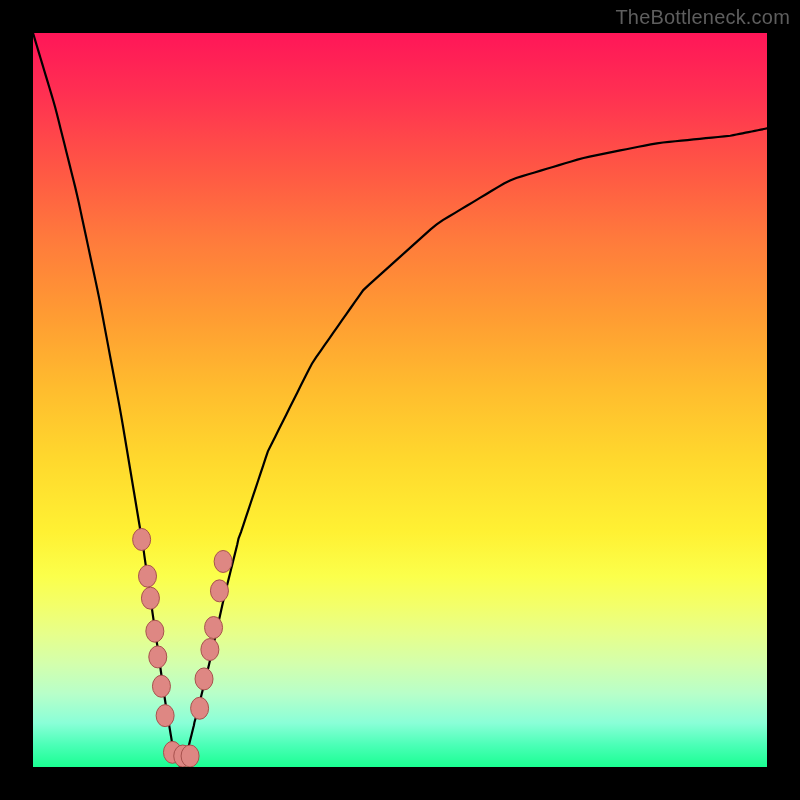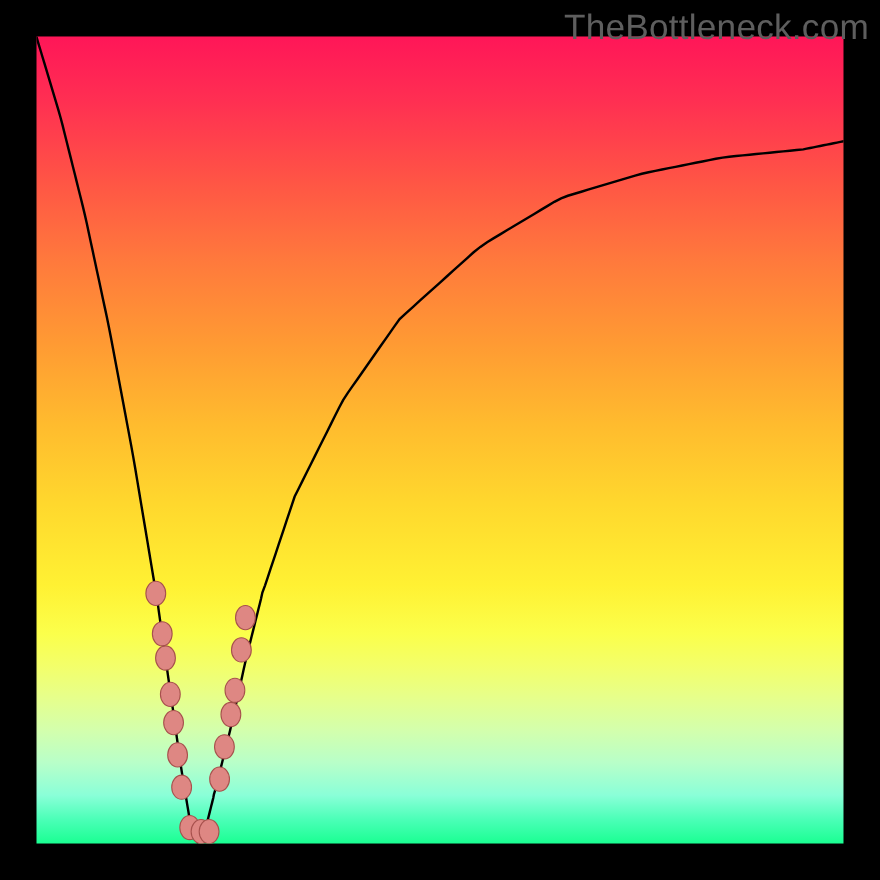--- a/index.html
+++ b/index.html
@@ -51,21 +51,21 @@
       #8affd8 94%,
       #4bffb7 97%,
       #1aff92 100%
     );
   }
   .watermark {
     position: absolute;
     top: 6px;
     right: 10px;
     color: #5e5e5e;
-    font-size: 32px;
+    font-size: 20px;
     font-weight: 500;
     letter-spacing: 0.2px;
     user-select: none;
   }
   svg {
     position: absolute;
     left: 0;
     top: 0;
   }
   .curve {

